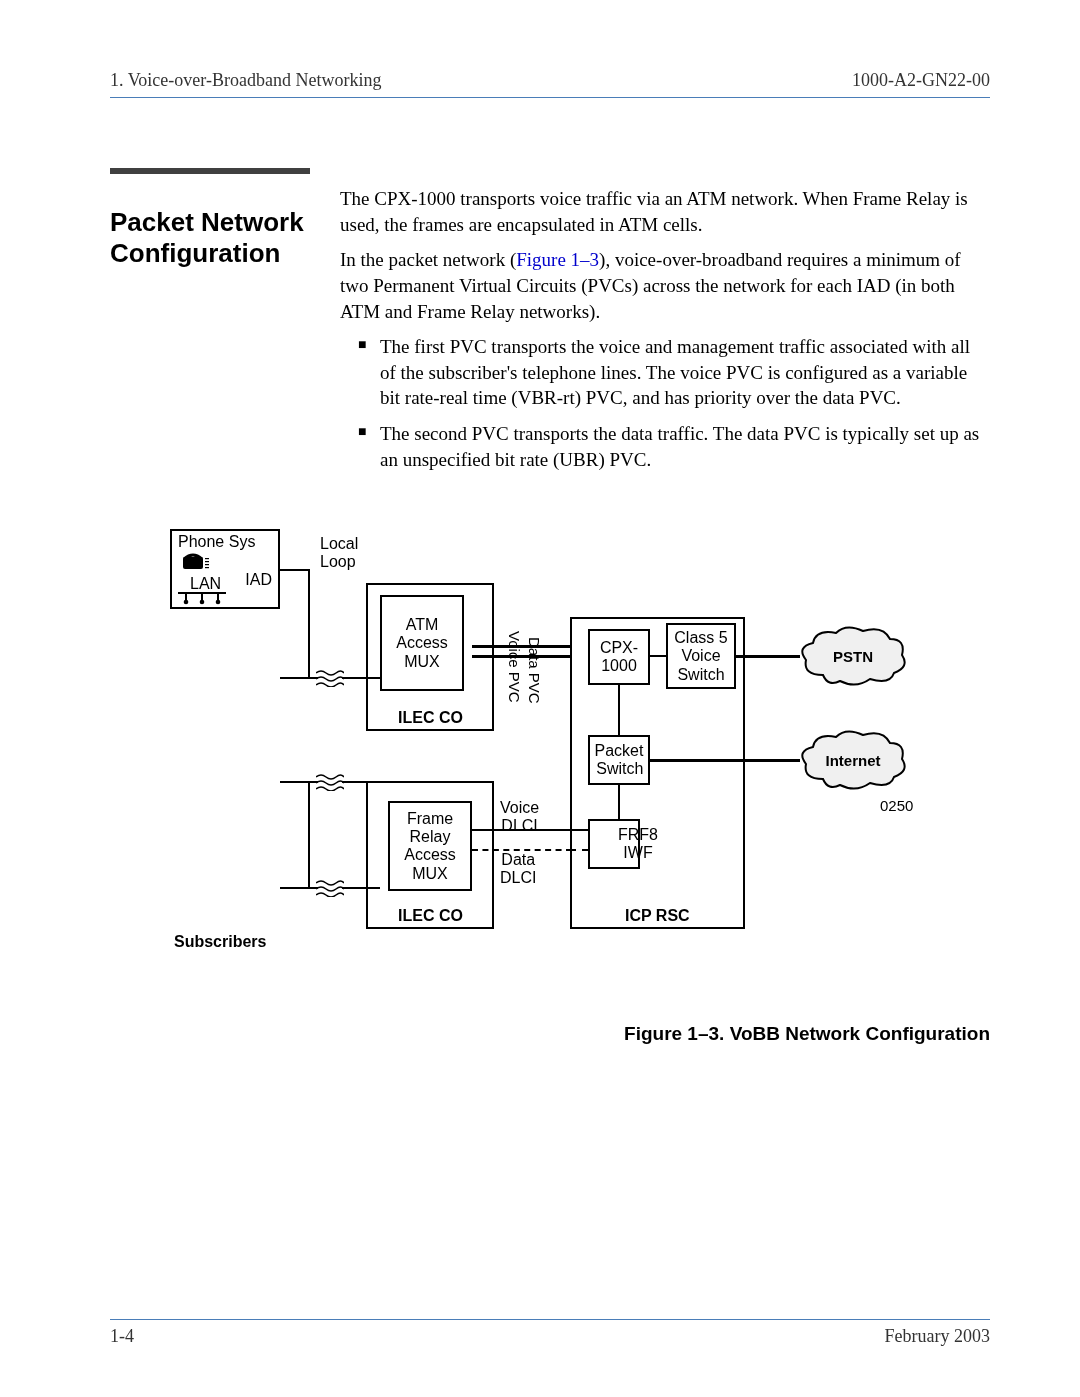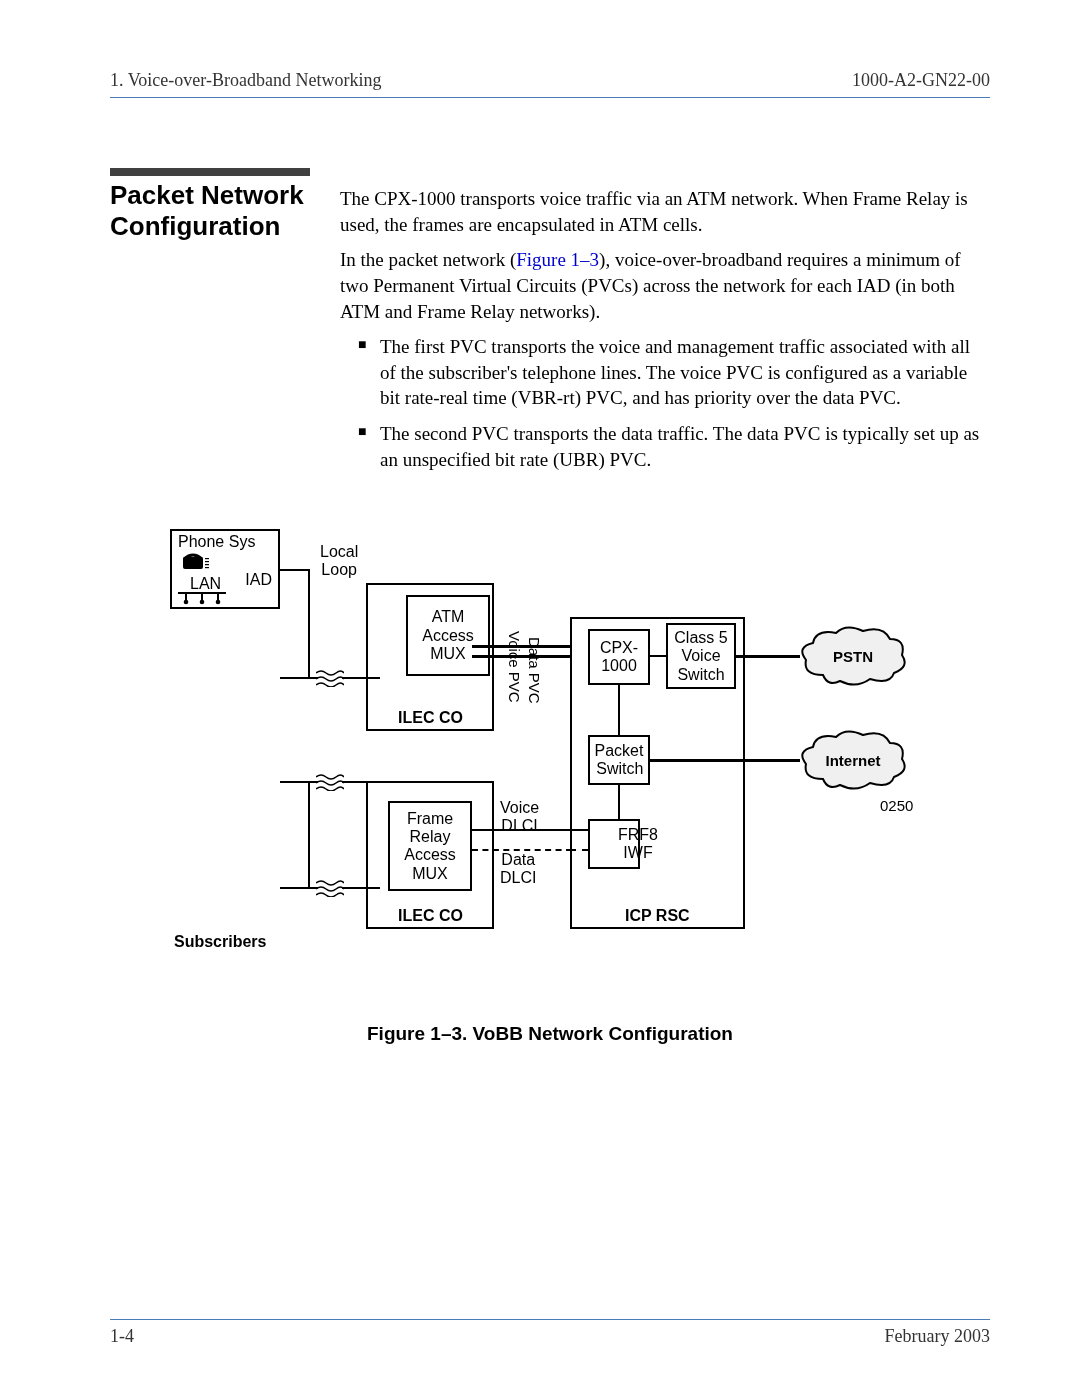--- a/index.html
+++ b/index.html
@@ -30,22 +30,22 @@
     display: flex;
     gap: 30px;
   }
   .section-title {
     font-family: Arial, Helvetica, sans-serif;
     font-weight: bold;
     font-size: 26px;
     width: 200px;
     flex-shrink: 0;
     line-height: 1.2;
-    border-top: 8px solid #404040;
-    padding-top: 4px;
+    border-top: 6px solid #404040;
+    padding-top: 33px;
   }
   .body-text {
     flex: 1;
     font-size: 19px;
     line-height: 1.35;
     padding-top: 18px;
   }
   .body-text p {
     margin: 0 0 10px 0;
   }
@@ -71,21 +71,21 @@
     font-size: 14px;
   }
   .figure-wrap {
     margin-top: 47px;
     text-align: center;
   }
   .figure-caption {
     font-family: Arial, Helvetica, sans-serif;
     font-weight: bold;
     font-size: 19px;
-    text-align: center;
+    text-align: right;
     margin-top: 24px;
   }
   .diagram {
     width: 760px;
     height: 470px;
     margin: 0 auto;
     position: relative;
     font-family: Arial, Helvetica, sans-serif;
     font-size: 16px;
   }
@@ -284,21 +284,21 @@
               <line x1="24" y1="2" x2="24" y2="10" stroke="#000" stroke-width="2"></line>
               <circle cx="24" cy="11" r="2.3" fill="#000"></circle>
               <line x1="40" y1="2" x2="40" y2="10" stroke="#000" stroke-width="2"></line>
               <circle cx="40" cy="11" r="2.3" fill="#000"></circle>
             </svg></span>
         <span class="lbl" style="top:40px;right:6px;">IAD</span>
       </div>
 
       <span class="lbl bold" style="left:4px;top:404px;text-align:center;">Subscribers</span>
 
-      <span class="lbl" style="left: 150px; top: 14px; white-space: pre-line; text-align: center;">Local
+      <span class="lbl" style="left: 150px; top: 6px; white-space: pre-line; text-align: left;">Local
 Loop</span>
 
       <div class="line hline" style="left:110px;top:40px;width:30px;"></div>
       <div class="line vline" style="left:138px;top:40px;height:108px;"></div>
       <div class="line hline" style="left:110px;top:148px;width:38px;"></div>
       <div class="squig" style="left:146px;top:140px;"><svg viewBox="0 0 28 18">
             <path d="M0 4 Q5 0 10 4 T20 4 T28 4 M0 10 Q5 6 10 10 T20 10 T28 10 M0 16 Q5 12 10 16 T20 16 T28 16" stroke="#000" fill="none" stroke-width="1.5"></path>
           </svg></div>
       <div class="line hline" style="left:172px;top:148px;width:38px;"></div>
 
@@ -308,21 +308,21 @@
           </svg></div>
       <div class="line hline" style="left:172px;top:252px;width:38px;"></div>
       <div class="line vline" style="left:138px;top:252px;height:108px;"></div>
       <div class="line hline" style="left:110px;top:358px;width:38px;"></div>
       <div class="squig" style="left:146px;top:350px;"><svg viewBox="0 0 28 18">
             <path d="M0 4 Q5 0 10 4 T20 4 T28 4 M0 10 Q5 6 10 10 T20 10 T28 10 M0 16 Q5 12 10 16 T20 16 T28 16" stroke="#000" fill="none" stroke-width="1.5"></path>
           </svg></div>
       <div class="line hline" style="left:172px;top:358px;width:38px;"></div>
 
       <div class="bigbox" style="left:196px;top:54px;width:128px;height:148px;"></div>
-      <div class="node" style="left: 236px; top: 66px; width: 84px; height: 81px; white-space: pre-line;">ATM
+      <div class="node" style="left: 210px; top: 66px; width: 84px; height: 96px; white-space: pre-line;">ATM
 Access
 MUX</div>
       <span class="lbl bold" style="left:228px;top:180px;">ILEC CO</span>
 
       <div class="bigbox" style="left:196px;top:252px;width:128px;height:148px;"></div>
       <div class="node" style="left: 218px; top: 272px; width: 84px; height: 90px; white-space: pre-line;">Frame
 Relay
 Access
 MUX</div>
       <span class="lbl bold" style="left:228px;top:378px;">ILEC CO</span>

